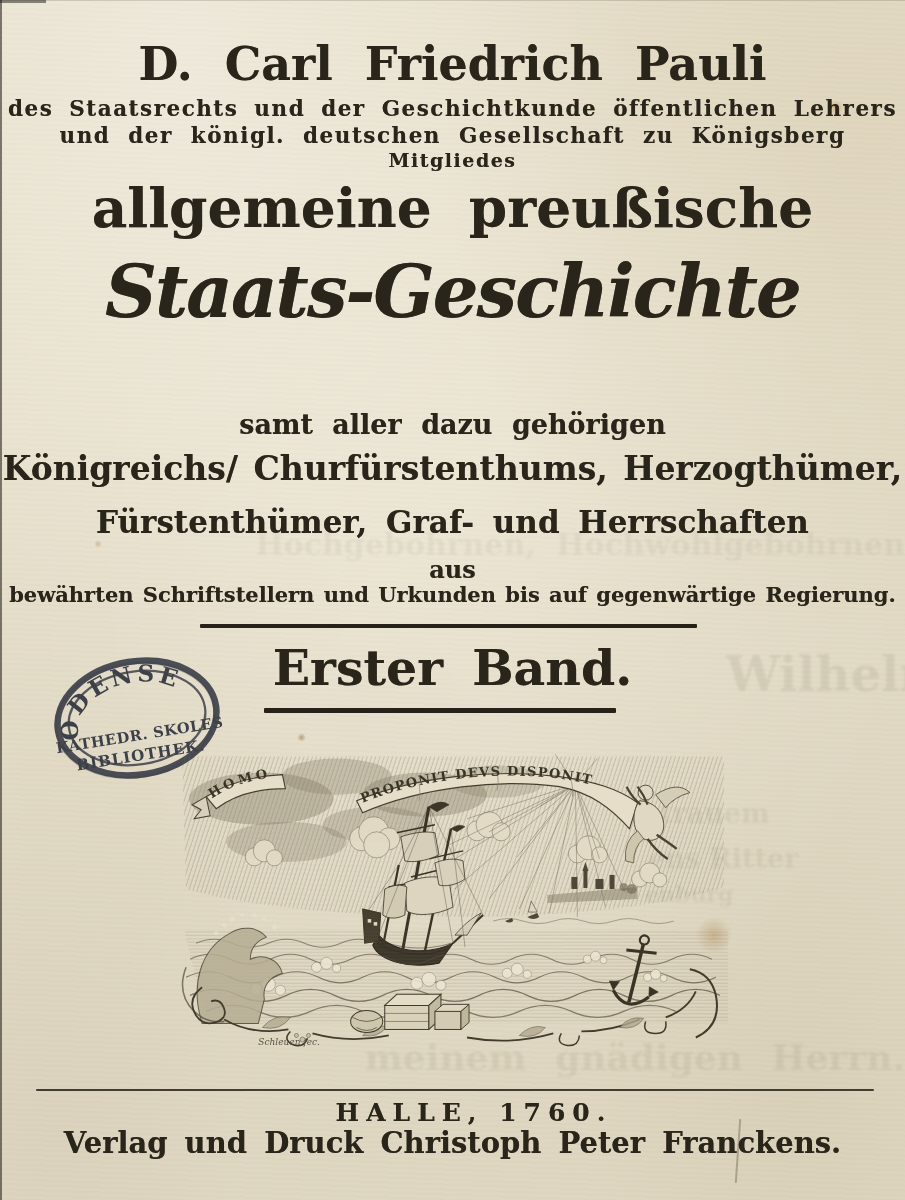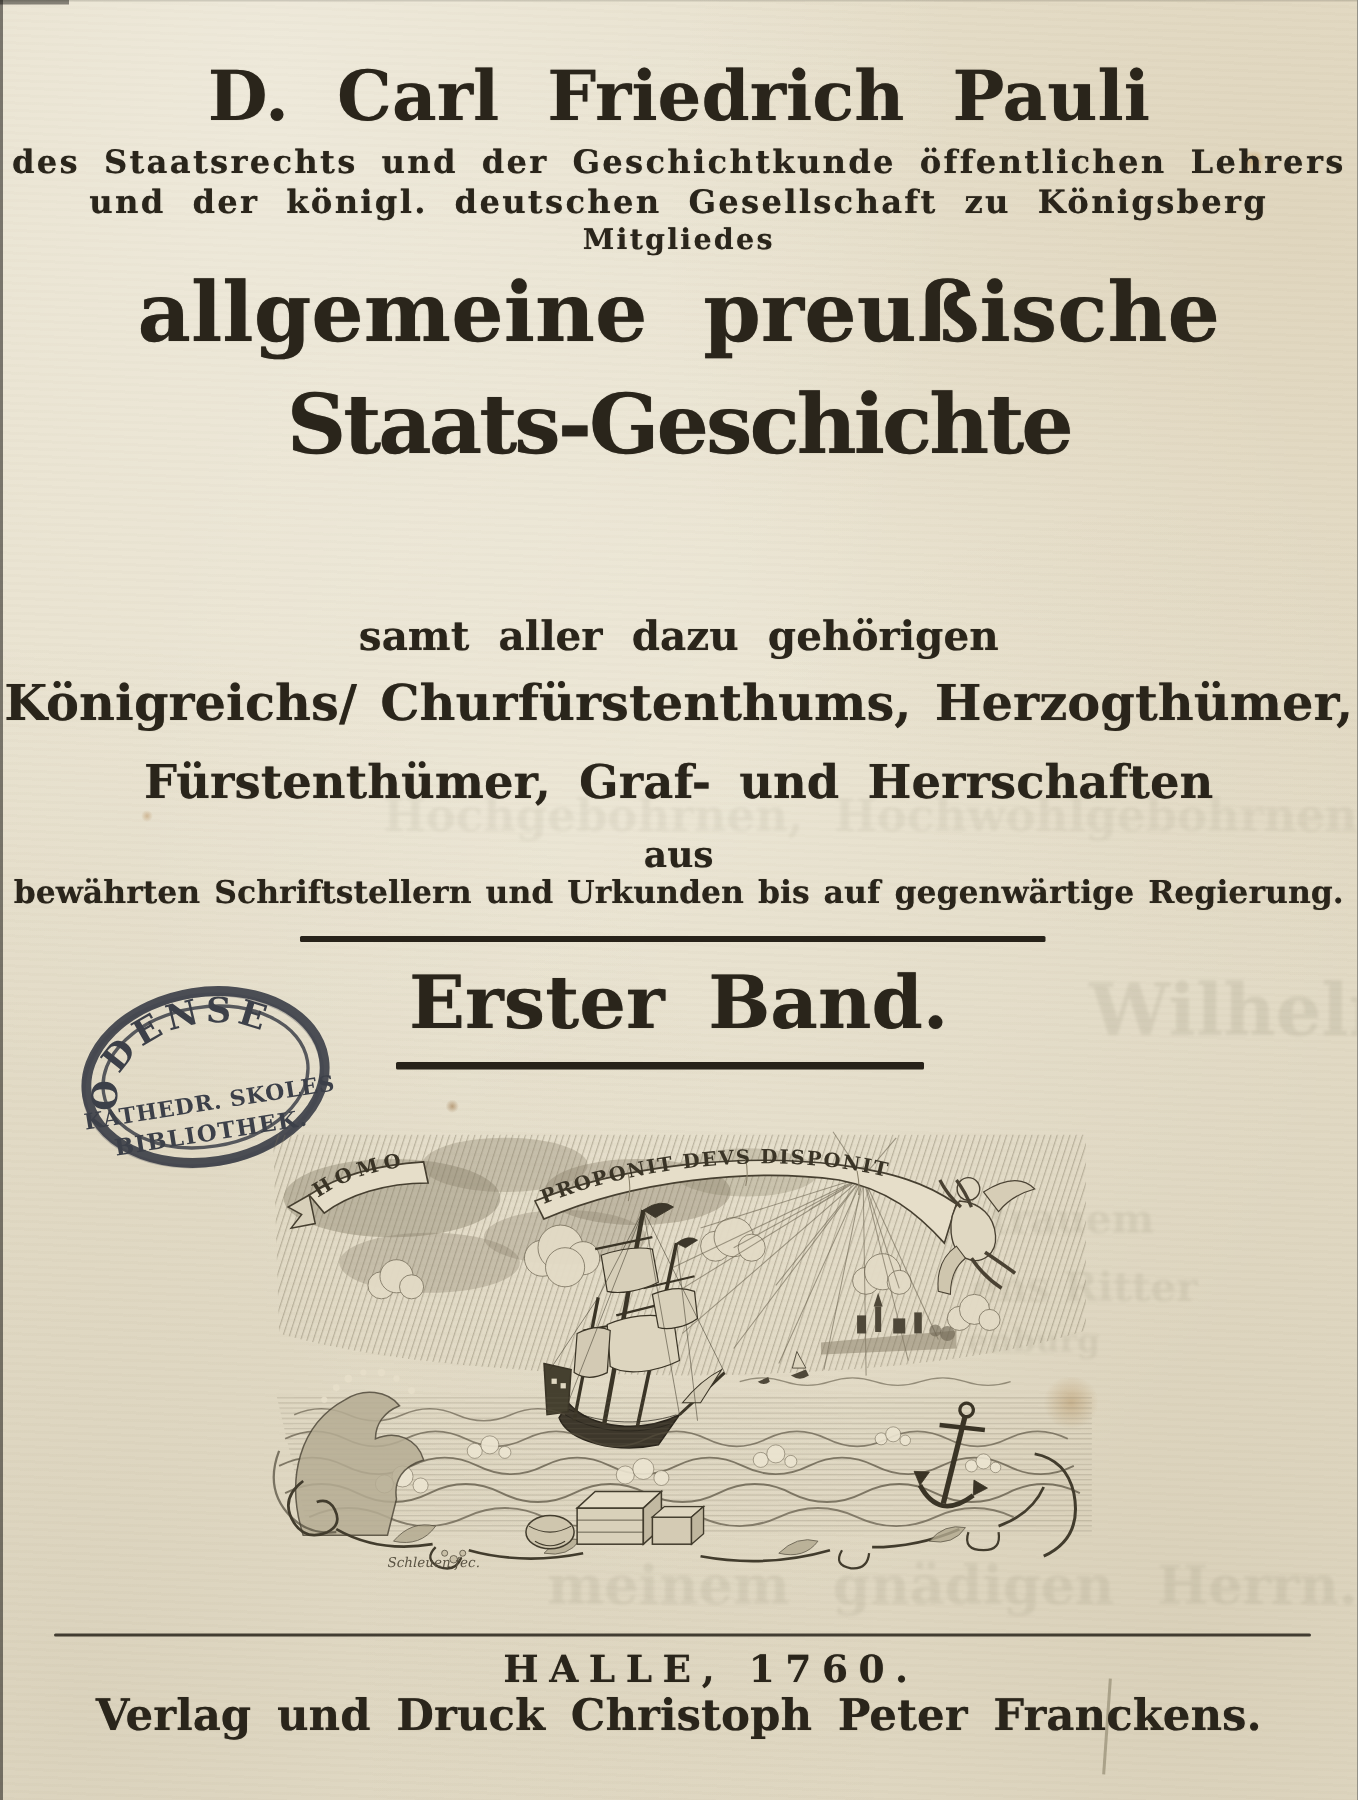--- a/index.html
+++ b/index.html
@@ -47,21 +47,21 @@
   <div class="ghost" style="left:648px;top:843px;font-size:27px;opacity:.10;">ens Ritter</div>
   <div class="ghost" style="left:645px;top:881px;font-size:22px;opacity:.10;">enburg</div>
   <div class="ghost" style="left:0;right:0;top:1036px;font-size:36px;opacity:.10;word-spacing:16px;">meinem gnädigen Herrn.</div>
 
   <div class="t ink" style="top:40px;font-size:46px;word-spacing:16px;">D. Carl Friedrich Pauli</div>
   <div class="t ink" style="top:97px;font-size:21.5px;letter-spacing:1.5px;word-spacing:7px;">des Staatsrechts und der Geschichtkunde öffentlichen Lehrers</div>
   <div class="t ink" style="top:124px;font-size:21.5px;letter-spacing:1.5px;word-spacing:9px;">und der königl. deutschen Gesellschaft zu Königsberg</div>
   <div class="t ink" style="top:150px;font-size:19px;letter-spacing:1.5px;">Mitgliedes</div>
 
   <div class="t ink" style="top:178px;font-size:55px;word-spacing:18px;">allgemeine preußische</div>
-  <div class="t ink" style="top:253px;font-size:55px;letter-spacing:-2px;">Staats-Geschichte</div>
+  <div class="t ink" style="top:253px;font-size:72px;letter-spacing:-2px;font-style:italic;">Staats-Geschichte</div>
   <div class="t ink" style="top:410px;font-size:27px;word-spacing:10px;">samt aller dazu gehörigen</div>
   <div class="t ink" style="top:451px;font-size:33px;word-spacing:4px;">Königreichs/ Churfürstenthums, Herzogthümer,</div>
   <div class="t ink" style="top:506px;font-size:31px;word-spacing:8px;">Fürstenthümer, Graf- und Herrschaften</div>
   <div class="t ink" style="top:557px;font-size:24px;">aus</div>
   <div class="t ink" style="top:584px;font-size:21px;word-spacing:2px;">bewährten Schriftstellern und Urkunden bis auf gegenwärtige Regierung.</div>
 
   <div class="rule" style="left:200px;top:624px;width:497px;height:4px;"></div>
   <div class="t ink" style="top:642px;font-size:49px;word-spacing:12px;">Erster Band.</div>
   <div class="rule" style="left:264px;top:708px;width:352px;height:5px;"></div>
 

